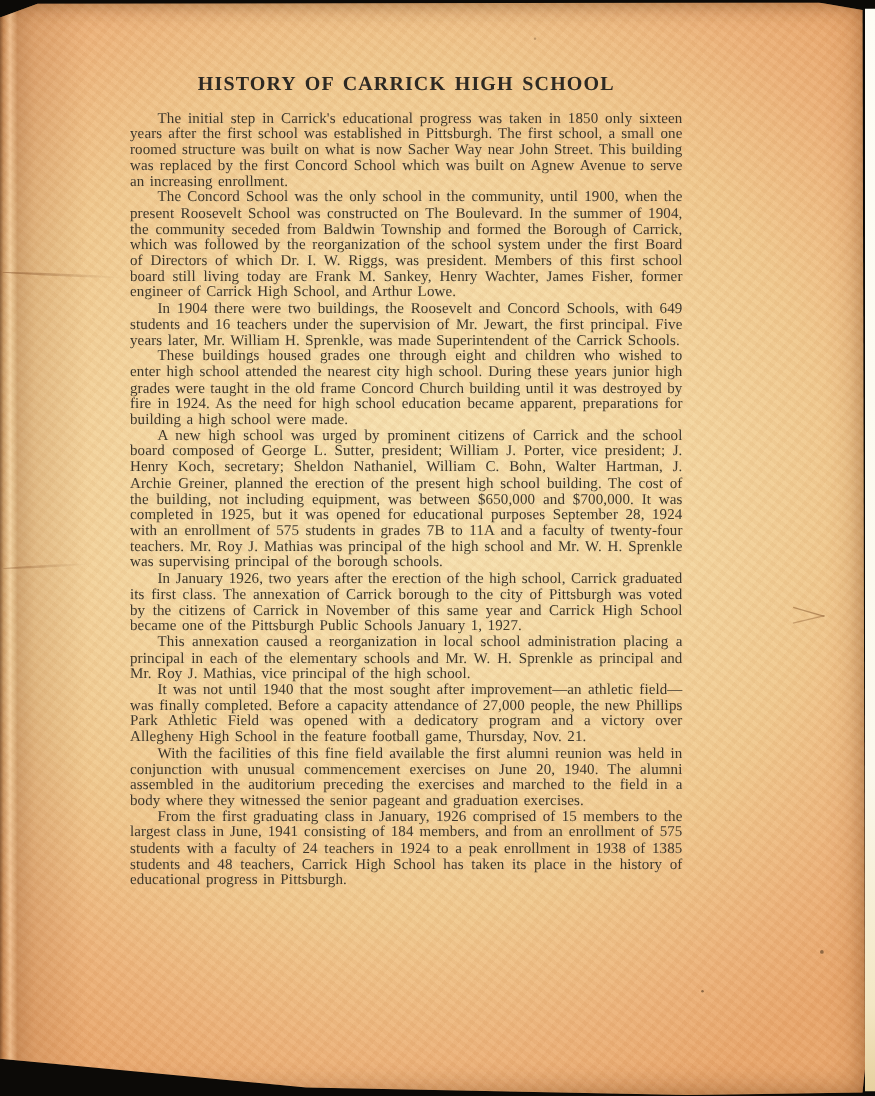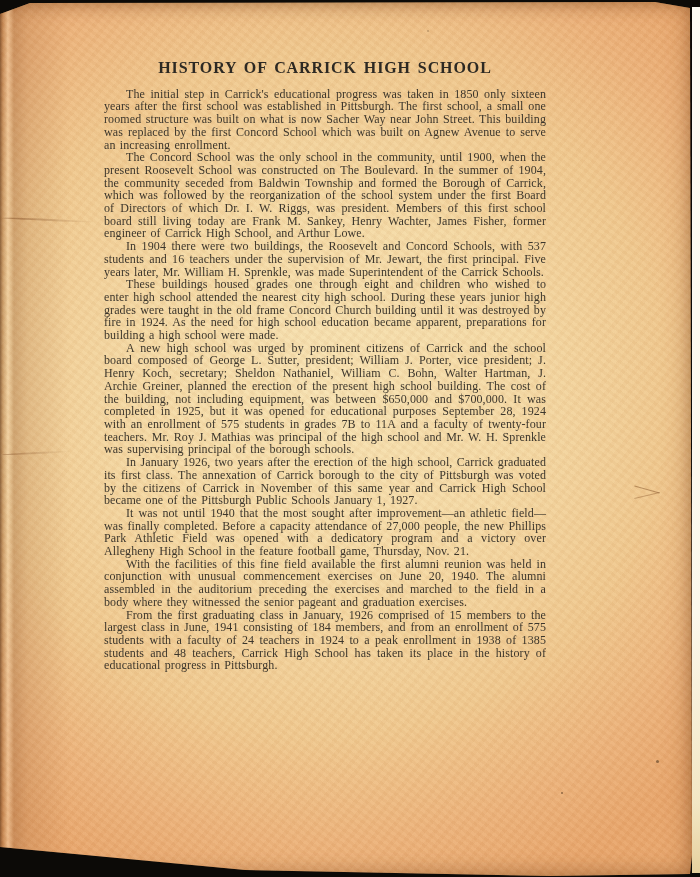--- a/index.html
+++ b/index.html
@@ -150,23 +150,24 @@
     <div class="crease crease-r1"></div>
     <div class="crease crease-r2"></div>
     <div class="speck speck-1"></div>
     <div class="speck speck-2"></div>
     <div class="speck speck-3"></div>
 
     <div class="content">
       <h1>HISTORY OF CARRICK HIGH SCHOOL</h1>
       <p>The initial step in Carrick's educational progress was taken in 1850 only sixteen years after the first school was established in Pittsburgh. The first school, a small one roomed structure was built on what is now Sacher Way near John Street. This building was replaced by the first Concord School which was built on Agnew Avenue to serve an increasing enrollment.</p>
       <p>The Concord School was the only school in the community, until 1900, when the present Roosevelt School was constructed on The Boulevard. In the summer of 1904, the community seceded from Baldwin Township and formed the Borough of Carrick, which was followed by the reorganization of the school system under the first Board of Directors of which Dr. I. W. Riggs, was president. Members of this first school board still living today are Frank M. Sankey, Henry Wachter, James Fisher, former engineer of Carrick High School, and Arthur Lowe.</p>
-      <p>In 1904 there were two buildings, the Roosevelt and Concord Schools, with 537 students and 16 teachers under the supervision of Mr. Jewart, the first principal. Five years later, Mr. William H. Sprenkle, was made Superintendent of the Carrick Schools.</p>
+      <p>In 1904 there were two buildings, the Roosevelt and Concord Schools, with 649 students and 16 teachers under the supervision of Mr. Jewart, the first principal. Five years later, Mr. William H. Sprenkle, was made Superintendent of the Carrick Schools.</p>
       <p>These buildings housed grades one through eight and children who wished to enter high school attended the nearest city high school. During these years junior high grades were taught in the old frame Concord Church building until it was destroyed by fire in 1924. As the need for high school education became apparent, preparations for building a high school were made.</p>
       <p>A new high school was urged by prominent citizens of Carrick and the school board composed of George L. Sutter, president; William J. Porter, vice president; J. Henry Koch, secretary; Sheldon Nathaniel, William C. Bohn, Walter Hartman, J. Archie Greiner, planned the erection of the present high school building. The cost of the building, not including equipment, was between $650,000 and $700,000. It was completed in 1925, but it was opened for educational purposes September 28, 1924 with an enrollment of 575 students in grades 7B to 11A and a faculty of twenty-four teachers. Mr. Roy J. Mathias was principal of the high school and Mr. W. H. Sprenkle was supervising principal of the borough schools.</p>
       <p>In January 1926, two years after the erection of the high school, Carrick graduated its first class. The annexation of Carrick borough to the city of Pittsburgh was voted by the citizens of Carrick in November of this same year and Carrick High School became one of the Pittsburgh Public Schools January 1, 1927.</p>
+      <p>This annexation caused a reorganization in local school administration placing a principal in each of the elementary schools and Mr. W. H. Sprenkle as principal and Mr. Roy J. Mathias, vice principal of the high school.</p>
       <p>It was not until 1940 that the most sought after improvement—an athletic field—was finally completed. Before a capacity attendance of 27,000 people, the new Phillips Park Athletic Field was opened with a dedicatory program and a victory over Allegheny High School in the feature football game, Thursday, Nov. 21.</p>
       <p>With the facilities of this fine field available the first alumni reunion was held in conjunction with unusual commencement exercises on June 20, 1940. The alumni assembled in the auditorium preceding the exercises and marched to the field in a body where they witnessed the senior pageant and graduation exercises.</p>
       <p>From the first graduating class in January, 1926 comprised of 15 members to the largest class in June, 1941 consisting of 184 members, and from an enrollment of 575 students with a faculty of 24 teachers in 1924 to a peak enrollment in 1938 of 1385 students and 48 teachers, Carrick High School has taken its place in the history of educational progress in Pittsburgh.</p>
     </div>
 
   </div>
 </div>
 
 </body></html>

